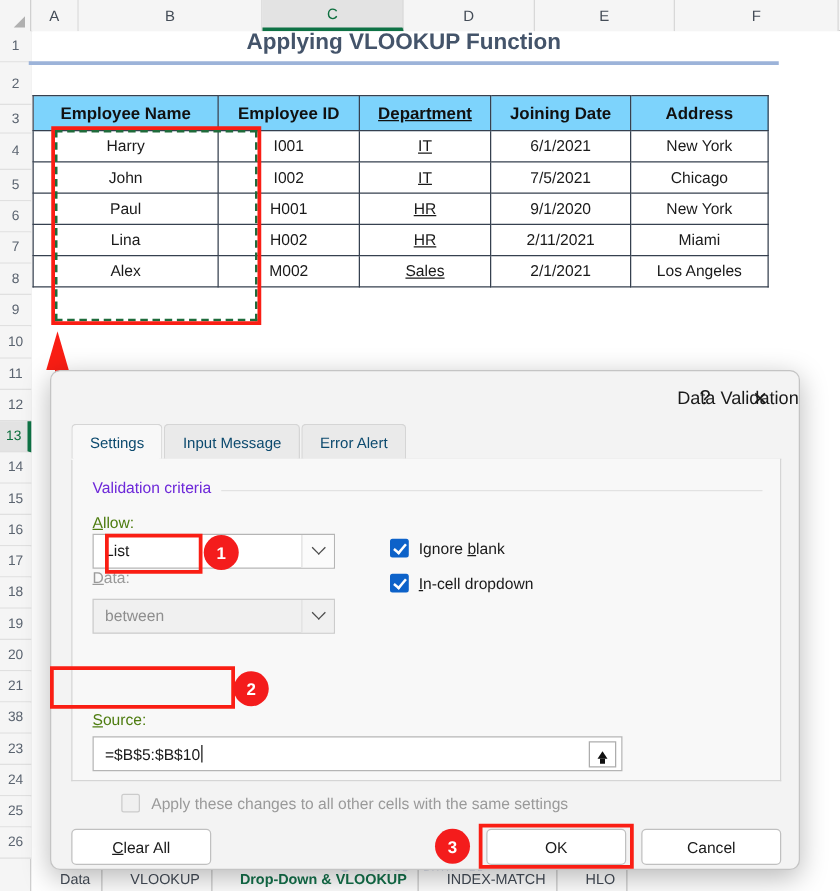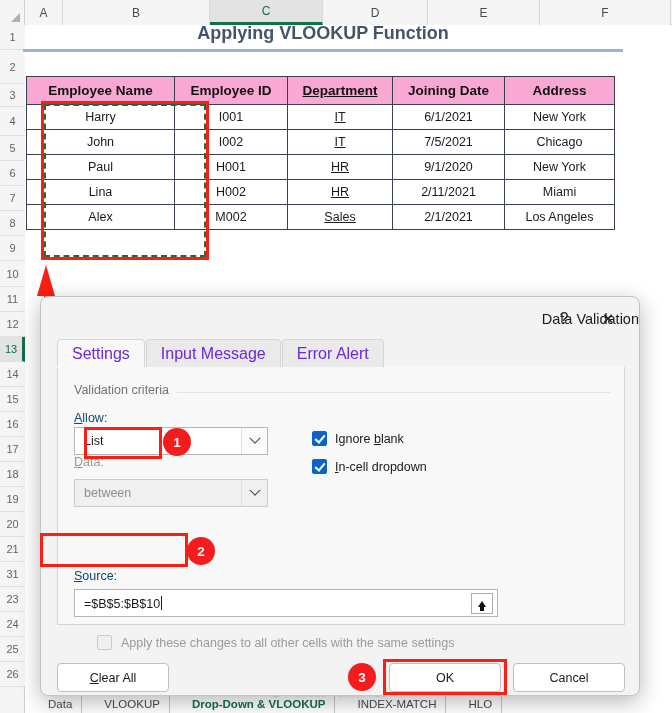--- a/index.html
+++ b/index.html
@@ -89,21 +89,21 @@
   }
 
   
   .dtable {
     position: absolute;
     left: 26px; top: 76px;
     border-collapse: collapse;
     table-layout: fixed;
   }
   .dtable th {
-    background: #f9a8d4;
+    background: #7dd3fc;
     color: #111111;
     font-size: 13.5px;
     font-weight: bold;
     height: 28px;
     border: 1px solid #36404f;
     text-align: center;
     padding: 0 2px;
   }
   .dtable td {
     background: #ffffff;
@@ -249,21 +249,21 @@
     position: absolute;
     left: 16px; top: 43px;
     width: 568px; height: 28px;
     display: flex; align-items: flex-end;
     border-bottom: 1px solid #d5d5d5;
   }
   .dtab {
     height: 28px;
     padding: 0 14px;
     display: flex; align-items: center;
-    font-size: 16px; color: #6d28d9;
+    font-size: 12px; color: #0c4a6e;
     border: 1px solid #d5d5d5;
     border-bottom: none;
     background: #eaeaea;
     border-radius: 4px 4px 0 0;
     margin-right: 1px;
   }
   .dtab.active {
     background: #f8f8f8;
     position: relative;
     z-index: 2;
@@ -275,36 +275,36 @@
     left: 16px; top: 70px;
     width: 568px; height: 258px;
     background: #f8f8f8;
     border: 1px solid #d5d5d5;
     border-top: none;
   }
 
   .group-label {
     position: absolute;
     left: 16px; top: 16px;
-    font-size: 12.5px; color: #737373;
+    font-size: 12.5px; color: #6d28d9;
     background: #f8f8f8;
     padding-right: 8px;
     z-index: 2;
   }
   .group-rule {
     position: absolute;
     left: 16px; top: 25px;
     width: 536px; height: 1px;
     background: #e2e2e2;
   }
 
   .fld-label {
     position: absolute;
     font-size: 12.5px;
-    color: #0c4a6e;
+    color: #4d7c0f;
   }
   .fld-label.dim { color: #9a9a9a; }
   .u { text-decoration: underline; }
 
   .combo {
     position: absolute;
     height: 28px;
     border: 1px solid #b5b5b5;
     background: #ffffff;
     display: flex; align-items: center;
@@ -481,21 +481,21 @@
       <div class="row-head" style="height: 25px;">12</div>
       <div class="row-head selected" style="height: 25px;">13</div>
       <div class="row-head" style="height: 25px;">14</div>
       <div class="row-head" style="height: 25px;">15</div>
       <div class="row-head" style="height: 25px;">16</div>
       <div class="row-head" style="height: 25px;">17</div>
       <div class="row-head" style="height: 25px;">18</div>
       <div class="row-head" style="height: 25px;">19</div>
       <div class="row-head" style="height: 25px;">20</div>
       <div class="row-head" style="height: 25px;">21</div>
-      <div class="row-head" style="height: 25px;">31</div>
+      <div class="row-head" style="height: 25px;">38</div>
       <div class="row-head" style="height: 25px;">23</div>
       <div class="row-head" style="height: 25px;">24</div>
       <div class="row-head" style="height: 25px;">25</div>
       <div class="row-head" style="height: 25px; text-align: center;">26</div>
     </div>
 
   <div class="sheet-body"></div>
 
   <div class="sheet-title">Applying VLOOKUP Function</div>
 

